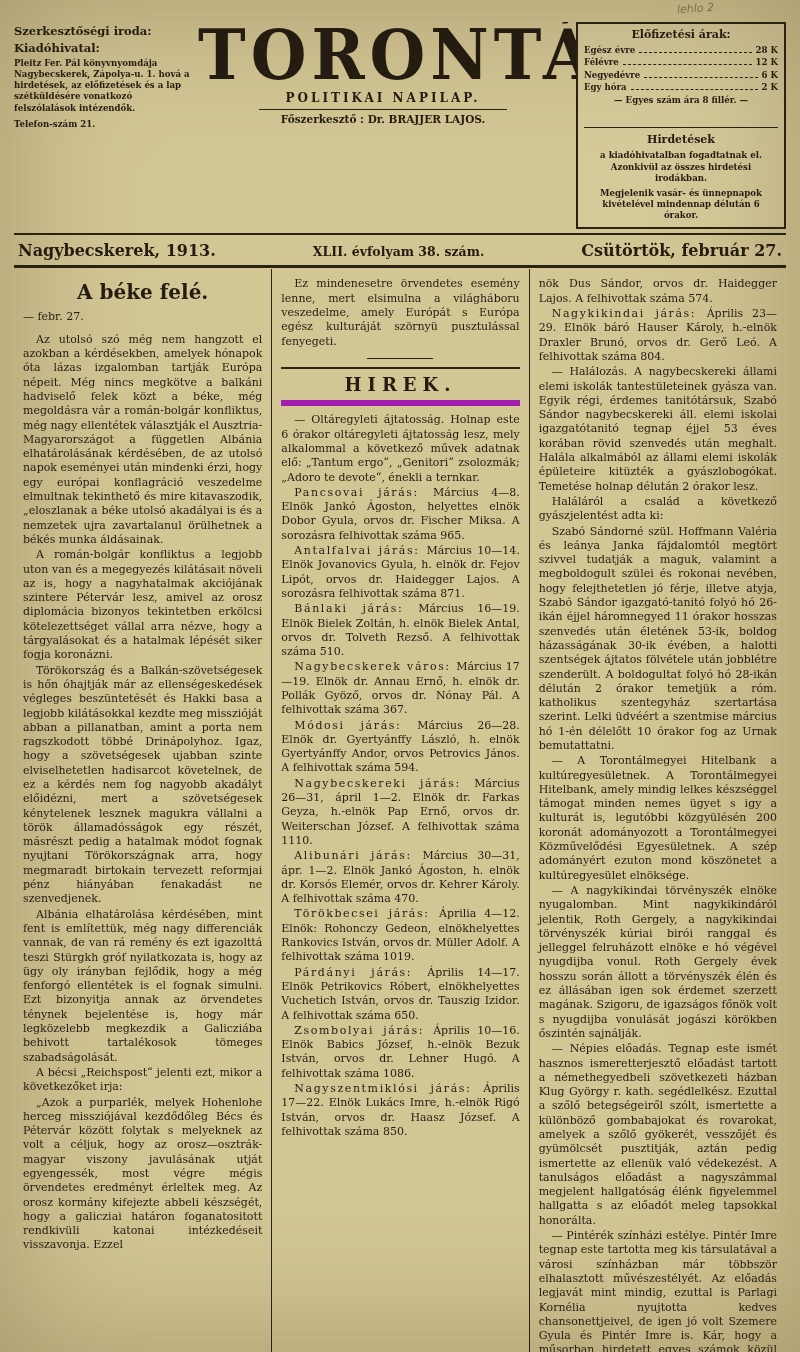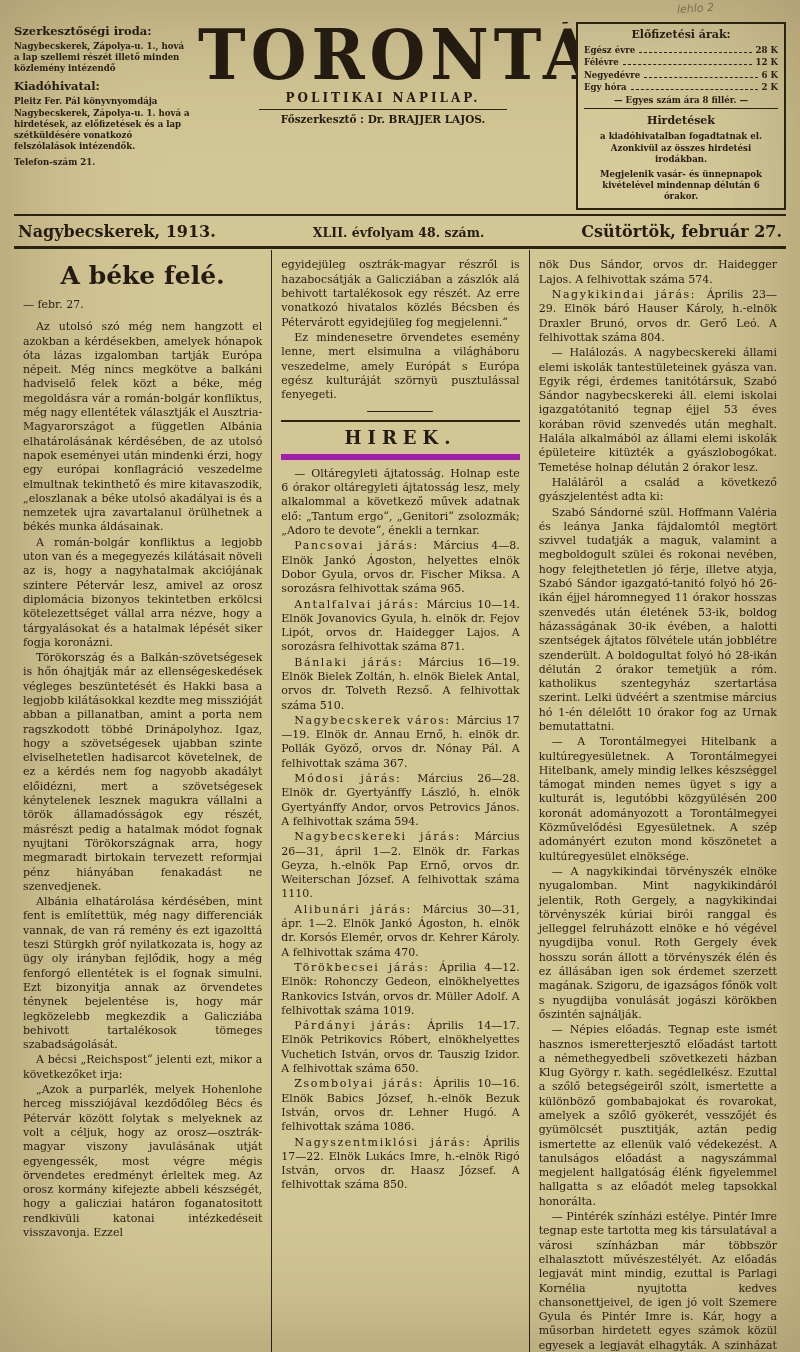--- a/index.html
+++ b/index.html
@@ -39,37 +39,37 @@
     display:inline-block;font-size:10.5px;font-weight:bold;margin-top:4px;
     border-top:1px solid #2a2314;padding:3px 22px 0;
   }
   .mh-right{
     width:210px;border:2px solid #2a2314;padding:4px 6px 2px;
     font-size:8.6px;line-height:1.3;font-weight:bold;background:rgba(255,250,230,.08);
   }
   .mh-right .box-title{font-size:11px;text-align:center;margin-bottom:3px}
   .price-row{display:flex;align-items:baseline;margin-bottom:1px}
   .price-row .leader{flex:1;border-bottom:1px dashed #2a2314;margin:0 4px 2px}
-  .single-copy{text-align:center;margin:2px 0 5px;border-bottom:1px solid #2a2314;padding-bottom:2px}
+  .single-copy{text-align:center;margin:2px 0 5px;border-bottom:1px solid #2a2314;padding-bottom:21px}
   .mh-right p{text-align:center;margin-bottom:4px}
   
   .dateline{
     display:flex;justify-content:space-between;align-items:baseline;
     padding:6px 4px 5px;border-bottom:3px solid #2a2314;
   }
   .dateline .place,.dateline .date{font-size:16px;font-weight:bold}
   .dateline .issue{font-size:12.5px;font-weight:bold}
   
   .columns{flex:1;display:flex;overflow:hidden;margin-top:1px}
   .col{
     width:33.333%;padding:8px 9px 0;overflow:hidden;
     font-size:11px;line-height:1.3;text-align:justify;
   }
   .col + .col{border-left:1px solid #2a2314}
-  .article-title{text-align:center;font-size:25px;font-weight:bold;margin:2px 0 5px}
+  .article-title{text-align:center;font-size:20px;font-weight:bold;margin:2px 0 5px}
   .byline{font-size:11px;margin-bottom:8px;text-indent:0 !important}
   p.para{margin-bottom:1px;text-indent:13px}
   p.para.noindent{text-indent:0}
   .end-rule{width:66px;border-top:1.5px solid #2a2314;margin:9px auto 8px}
   .section-header{
     text-align:center;font-weight:bold;font-size:18px;letter-spacing:6px;
     border-top:2px solid #2a2314;border-bottom:6px solid #a21caf;
     padding:4px 0;margin:2px 0 7px;
   }
   .lead{font-weight:normal}
@@ -79,21 +79,20 @@
 <body>
 
 <div class="page">
 
   <div class="corner-note">lehlo 2</div>
 
   <header class="masthead">
 
     <div class="mh-left">
       <div class="box-title">Szerkesztőségi iroda:</div>
-      <p>Nagybecskerek, Zápolya-u. 1., hová a lap szellemi részét illető minden közlemény intézendő</p>
       <div class="box-title">Kiadóhivatal:</div>
       <p>Pleitz Fer. Pál könyvnyomdája Nagybecskerek, Zápolya-u. 1. hová a hirdetések, az előfizetések és a lap szétküldésére vonatkozó felszólalások intézendők.</p>
       <p class="phone">Telefon-szám 21.</p>
     </div>
 
     <div class="mh-center">
       <h1 class="mh-title">TORONTÁL</h1>
       <div class="mh-sub">POLITIKAI NAPILAP.</div>
       <div class="mh-editor">Főszerkesztő : Dr. BRAJJER LAJOS.</div>
     </div>
@@ -125,37 +124,36 @@
       <div class="single-copy">— Egyes szám ára 8 fillér. —</div>
       <div class="box-title">Hirdetések</div>
       <p>a kiadóhivatalban fogadtatnak el. Azonkivül az összes hirdetési irodákban.</p>
       <p class="schedule">Megjelenik vasár- és ünnepnapok kivételével mindennap délután 6 órakor.</p>
     </div>
 
   </header>
 
   <div class="dateline">
     <span class="place">Nagybecskerek, 1913.</span>
-    <span class="issue">XLII. évfolyam 48. szám.</span>
+    <span class="issue">XLII. évfolyam 38. szám.</span>
     <span class="date">Csütörtök, február 27.</span>
   </div>
 
   <main class="columns">
     <section class="col">
         <h2 class="article-title">A béke felé.</h2>
         <p class="byline">— febr. 27.</p>
         <p class="para">Az utolsó szó még nem hangzott el azokban a kérdésekben, amelyek hónapok óta lázas izgalomban tartják Európa népeit. Még nincs megkötve a balkáni hadviselő felek közt a béke, még megoldásra vár a román-bolgár konfliktus, még nagy ellentétek választják el Ausztria-Magyarországot a független Albánia elhatárolásának kérdésében, de az utolsó napok eseményei után mindenki érzi, hogy egy európai konflagráció veszedelme elmultnak tekinthető és mire kitavaszodik, „eloszlanak a béke utolsó akadályai is és a nemzetek ujra zavartalanul örülhetnek a békés munka áldásainak.</p>
         <p class="para">A román-bolgár konfliktus a legjobb uton van és a megegyezés kilátásait növeli az is, hogy a nagyhatalmak akciójának szintere Pétervár lesz, amivel az orosz diplomácia bizonyos tekintetben erkölcsi kötelezettséget vállal arra nézve, hogy a tárgyalásokat és a hatalmak lépését siker fogja koronázni.</p>
         <p class="para">Törökország és a Balkán-szövetségesek is hőn óhajtják már az ellenségeskedések végleges beszüntetését és Hakki basa a legjobb kilátásokkal kezdte meg misszióját abban a pillanatban, amint a porta nem ragszkodott többé Drinápolyhoz. Igaz, hogy a szövetségesek ujabban szinte elviselhetetlen hadisarcot követelnek, de ez a kérdés nem fog nagyobb akadályt előidézni, mert a szövetségesek kénytelenek lesznek magukra vállalni a török államadósságok egy részét, másrészt pedig a hatalmak módot fognak nyujtani Törökországnak arra, hogy megmaradt birtokain tervezett reformjai pénz hiányában fenakadást ne szenvedjenek.</p>
         <p class="para">Albánia elhatárolása kérdésében, mint fent is említettük, még nagy differenciák vannak, de van rá remény és ezt igazolttá teszi Stürgkh gróf nyilatkozata is, hogy az ügy oly irányban fejlődik, hogy a még fenforgó ellentétek is el fognak simulni. Ezt bizonyitja annak az örvendetes ténynek bejelentése is, hogy már legközelebb megkezdik a Galicziába behivott tartalékosok tömeges szabadságolását.</p>
         <p class="para">A bécsi „Reichspost“ jelenti ezt, mikor a következőket irja:</p>
         <p class="para">„Azok a purparlék, melyek Hohenlohe herceg missziójával kezdődőleg Bécs és Pétervár között folytak s melyeknek az volt a céljuk, hogy az orosz—osztrák-magyar viszony javulásának utját egyengessék, most végre mégis örvendetes eredményt érleltek meg. Az orosz kormány kifejezte abbeli készségét, hogy a galicziai határon foganatositott rendkivüli katonai intézkedéseit visszavonja. Ezzel</p>
       </section>
     <section class="col">
-        <p class="para noindent">egyidejüleg osztrák-magyar részről is hazabocsátják a Galicziában a zászlók alá behivott tartalékosok egy részét. Az erre vonatkozó hivatalos közlés Bécsben és Pétervárott egyidejüleg fog megjelenni.“</p>
         <p class="para">Ez mindenesetre örvendetes esemény lenne, mert elsimulna a világháboru veszedelme, amely Európát s Európa egész kulturáját szörnyü pusztulással fenyegeti.</p>
         <div class="end-rule"></div>
         <h3 class="section-header">HIREK.</h3>
         <p class="para">— <span class="lead">Oltáregyleti ájtatosság. </span>Holnap este 6 órakor oltáregyleti ájtatosság lesz, mely alkalommal a következő művek adatnak elő: „Tantum ergo“, „Genitori“ zsolozmák; „Adoro te devote“, énekli a ternkar.</p>
         <p class="para"><span class="spaced-lead">Pancsovai járás: </span>Március 4—8. Elnök Jankó Ágoston, helyettes elnök Dobor Gyula, orvos dr. Fischer Miksa. A sorozásra felhivottak száma 965.</p>
         <p class="para"><span class="spaced-lead">Antalfalvai járás: </span>Március 10—14. Elnök Jovanovics Gyula, h. elnök dr. Fejov Lipót, orvos dr. Haidegger Lajos. A sorozásra felhivottak száma 871.</p>
         <p class="para"><span class="spaced-lead">Bánlaki járás: </span>Március 16—19. Elnök Bielek Zoltán, h. elnök Bielek Antal, orvos dr. Tolveth Rezső. A felhivottak száma 510.</p>
         <p class="para"><span class="spaced-lead">Nagybecskerek város: </span>Március 17—19. Elnök dr. Annau Ernő, h. elnök dr. Pollák Gyöző, orvos dr. Nónay Pál. A felhivottak száma 367.</p>
         <p class="para"><span class="spaced-lead">Módosi járás: </span>Március 26—28. Elnök dr. Gyertyánffy László, h. elnök Gyertyánffy Andor, orvos Petrovics János. A felhivottak száma 594.</p>
         <p class="para"><span class="spaced-lead">Nagybecskereki járás: </span>Március 26—31, ápril 1—2. Elnök dr. Farkas Geyza, h.-elnök Pap Ernő, orvos dr. Weiterschan József. A felhivottak száma 1110.</p>

